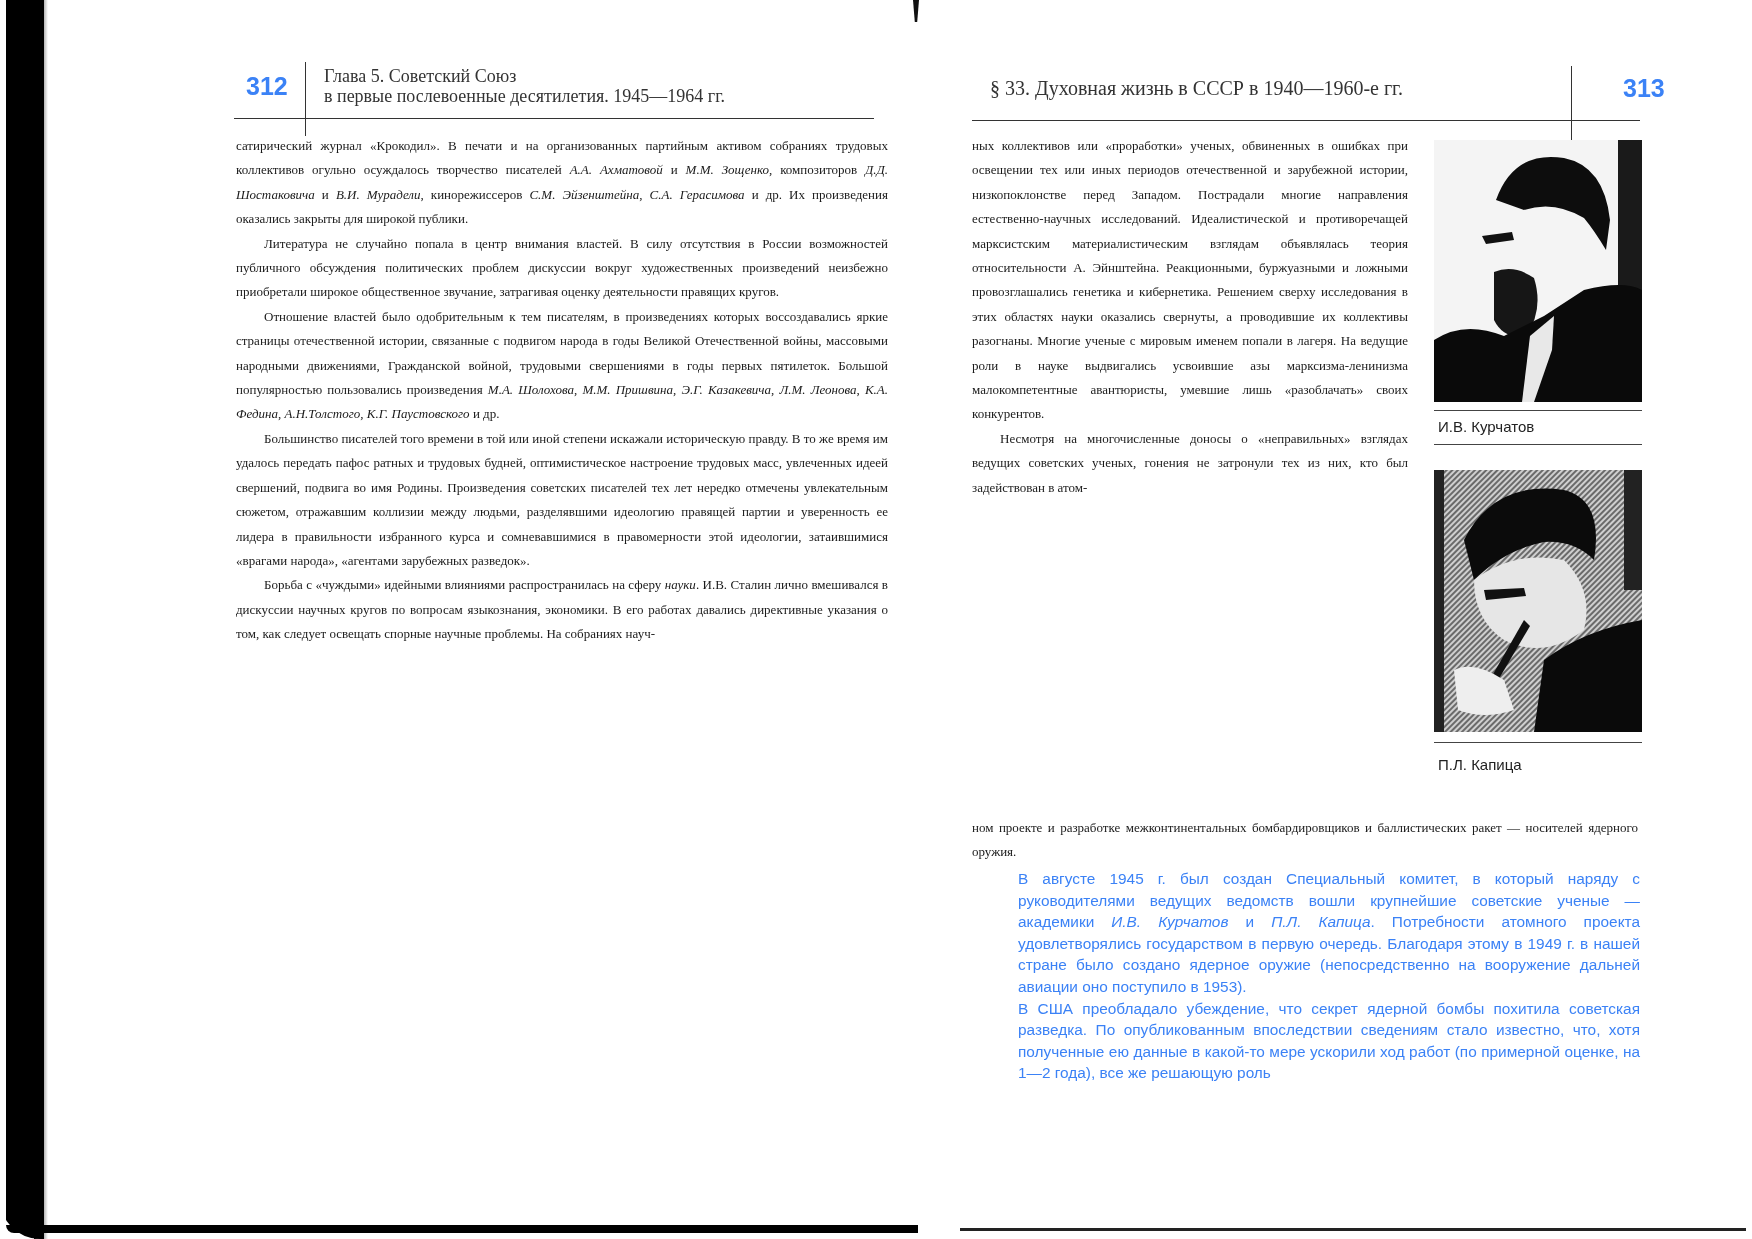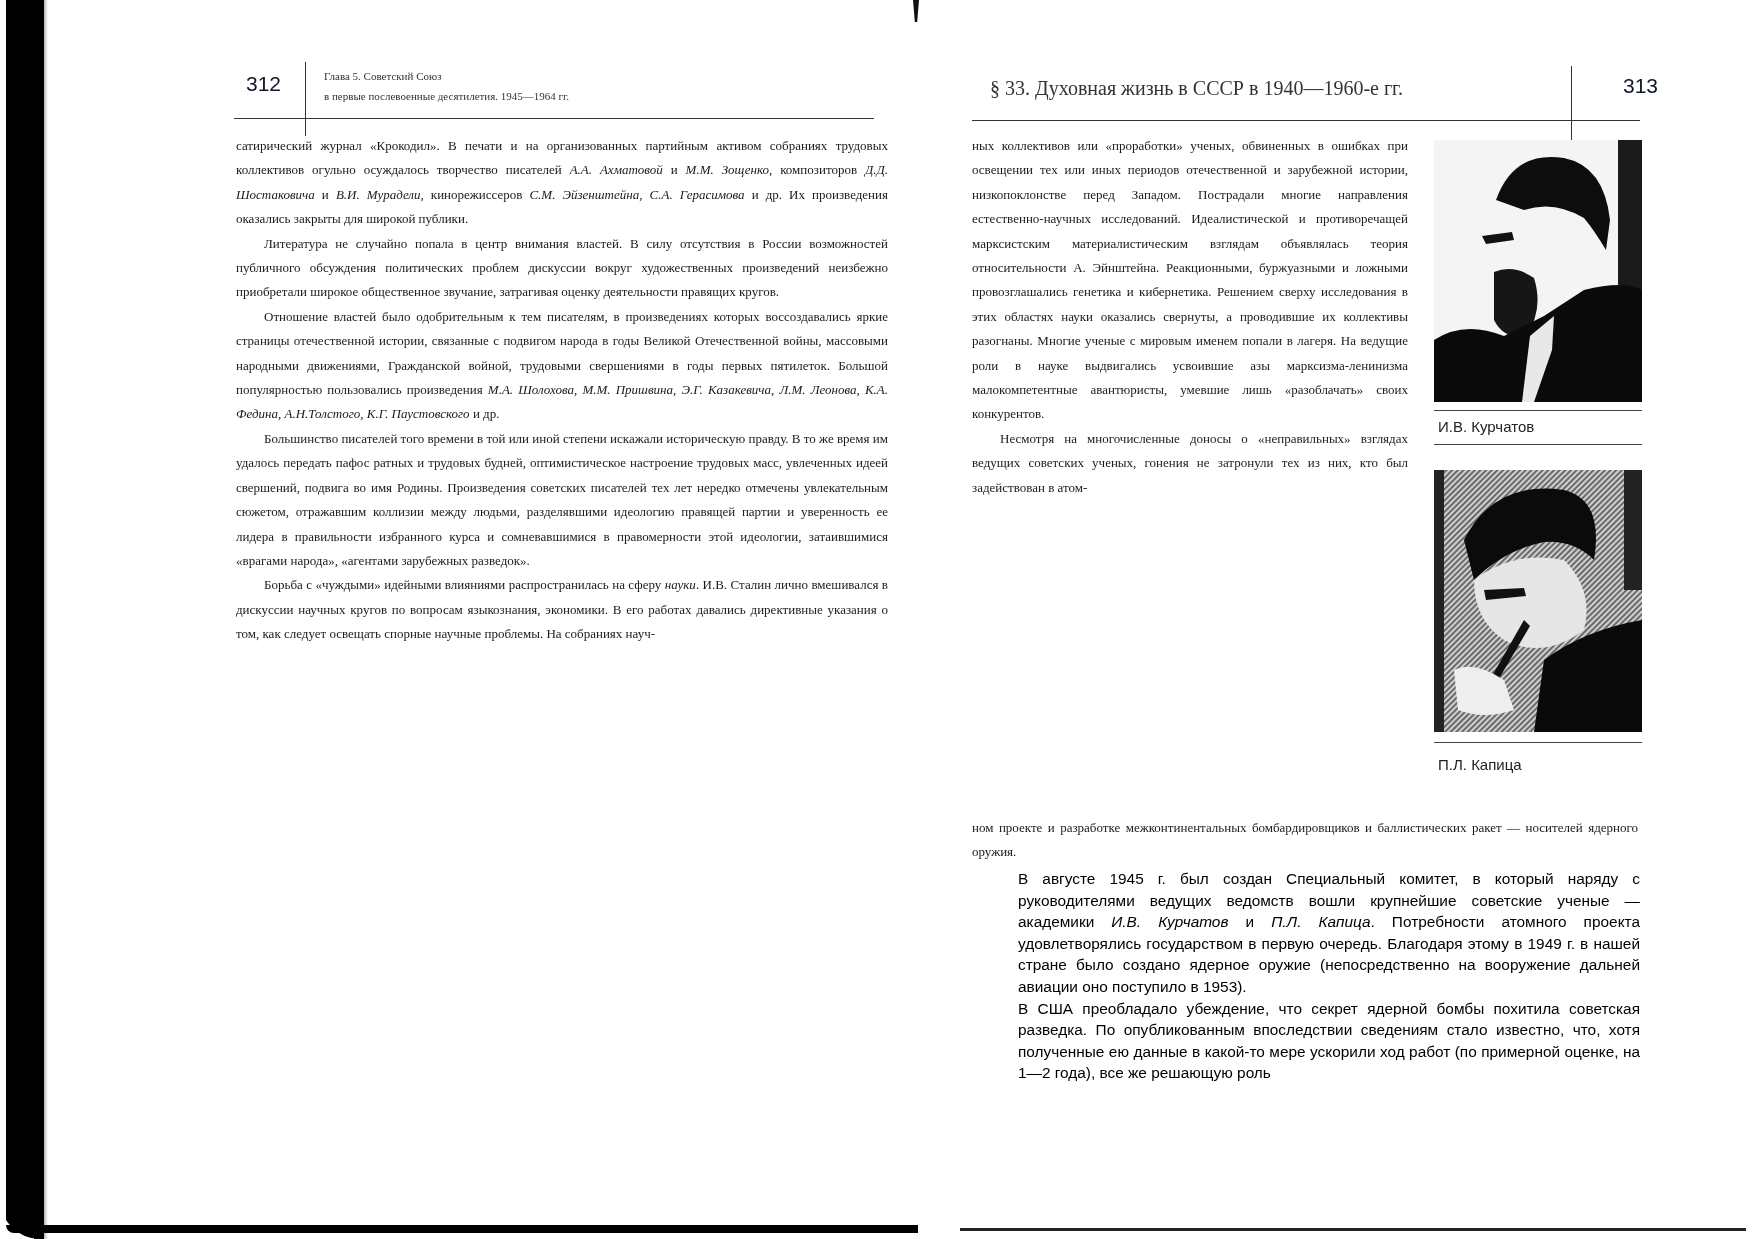--- a/index.html
+++ b/index.html
@@ -23,34 +23,34 @@
   }
   .bottom-edge-right {
     position: absolute; left: 960px; right: 6px; bottom: 8px; height: 3px; background: #222;
   }
   .top-mark {
     position: absolute; left: 913px; top: 0; width: 6px; height: 22px; background: #111;
     clip-path: polygon(0 0, 100% 0, 70% 100%, 30% 100%);
   }
 
   
-  .page-num { position: absolute; font-family: "Liberation Sans", "DejaVu Sans", sans-serif; font-size: 21px; color: #0f172a; }
-  .running-head { position: absolute; font-size: 11px; line-height: 20px; color: #333; }
+  .page-num { position: absolute; font-family: "Liberation Sans", "DejaVu Sans", sans-serif; font-size: 25px; color: #3b82f6; font-weight: bold; }
+  .running-head { position: absolute; font-size: 18px; line-height: 20px; color: #333; }
   .hdr-rule { position: absolute; height: 1px; background: #333; }
   .hdr-vrule { position: absolute; width: 1px; background: #333; }
 
   
   .col { position: absolute; font-size: 13px; line-height: 24.4px; text-align: justify; color: #1a1a1a; }
   .col p { margin: 0; }
   .col p.indent { text-indent: 28px; }
   .col i { font-style: italic; }
   .sidebar-box {
     position: absolute; left: 1018px; top: 868px; width: 622px;
     font-family: "Liberation Sans", "DejaVu Sans", sans-serif; font-size: 15.4px; line-height: 21.6px;
-    text-align: justify; color: #000000;
+    text-align: justify; color: #3b82f6;
   }
   .sidebar-box p { margin: 0; }
 
   
   .photo { position: absolute; background: #fff; overflow: hidden; }
   .photo svg { display: block; }
   .caption {
     position: absolute; font-family: "Liberation Sans", "DejaVu Sans", sans-serif;
     font-size: 15px; color: #222;
   }

